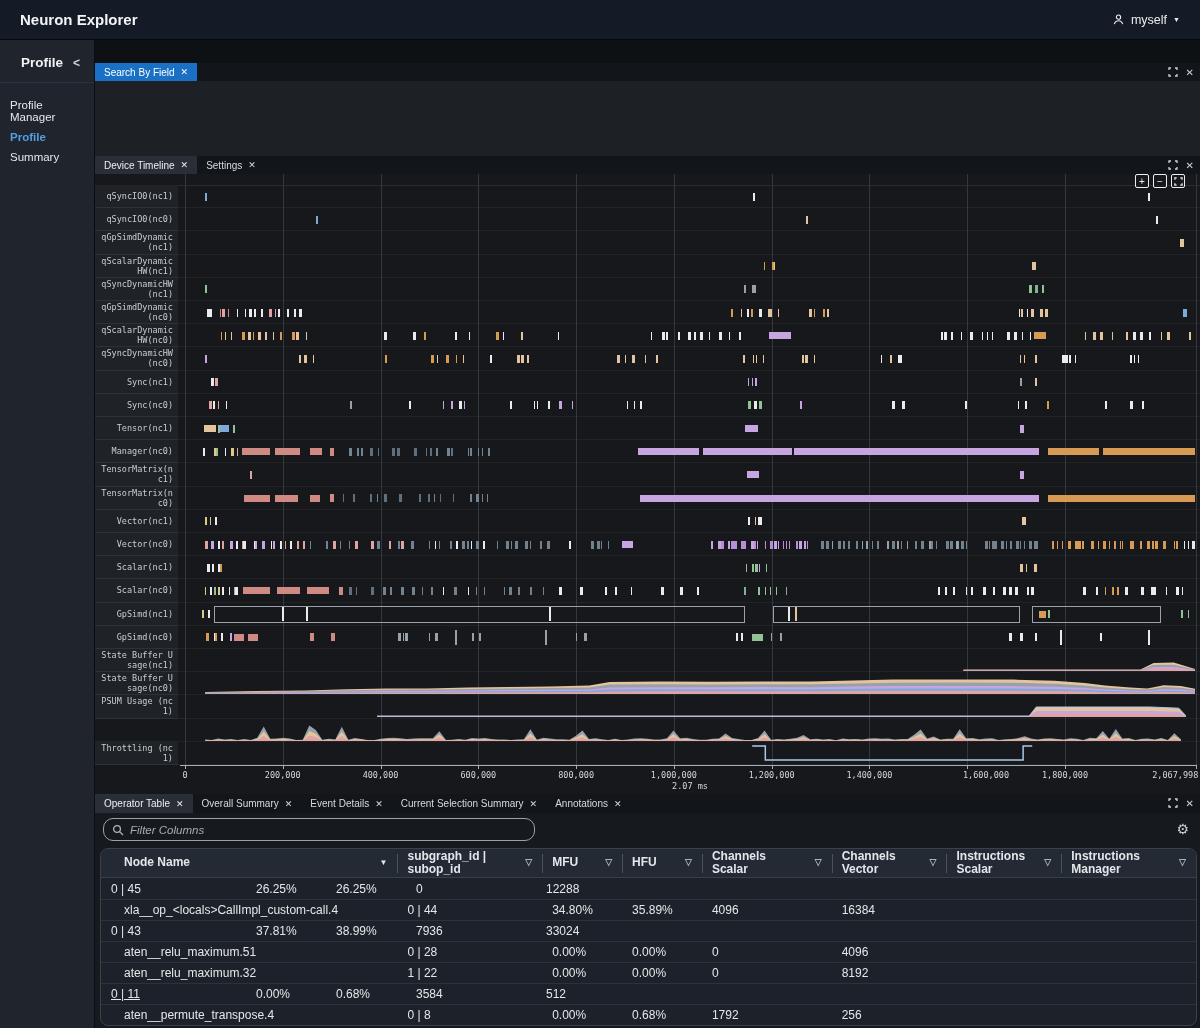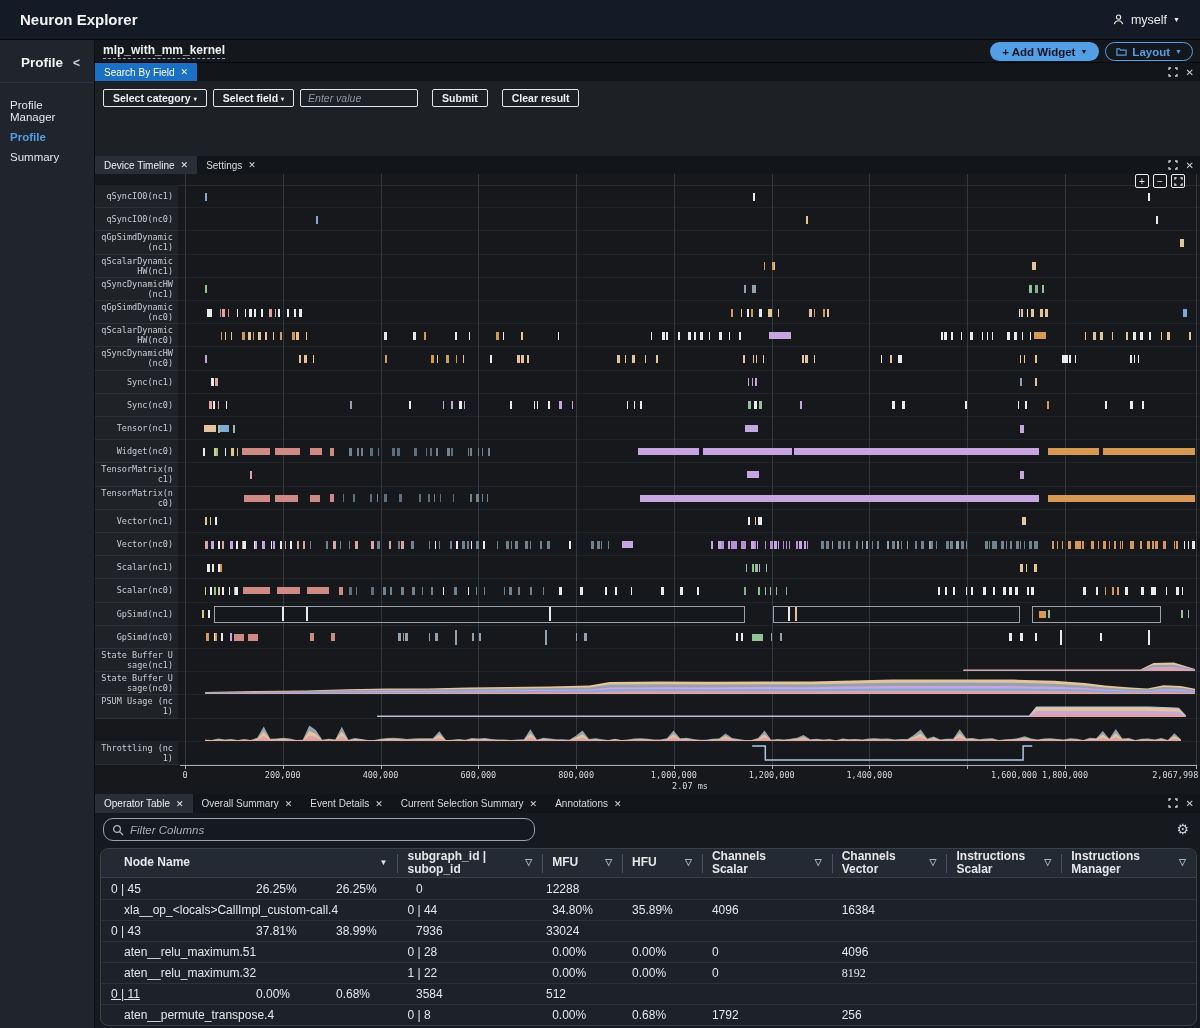--- a/index.html
+++ b/index.html
@@ -133,72 +133,35 @@
   </div>
   <div class="side-items">
     <div class="side-item">Profile Manager</div>
     <div class="side-item active">Profile</div>
     <div class="side-item">Summary</div>
   </div>
 </div>
 
 <div class="main">
 
-  <div class="main-header">
-    <span class="breadcrumb">mlp_with_mm_kernel</span>
-    <div class="hdr-buttons">
-      <button class="btn-primary">
-        <span>+ Add Widget</span>
-        <span class="caret">▼</span>
-      </button>
-      <button class="btn-secondary">
-        <span style="display:flex;">
-          <svg width="11" height="10" viewBox="0 0 12 10" fill="none" stroke="#539fe5" stroke-width="1.3">
-              <path d="M1 8.5V1.5h3l1 1.4h6v5.6z"></path>
-            </svg>
-        </span>
-        <span>Layout</span>
-        <span class="caret">▼</span>
-      </button>
-    </div>
-  </div>
 
   <div class="widget" id="search-widget">
     <div class="tabbar">
       <div class="tab blue">
         <span>Search By Field</span>
         <span class="x">✕</span>
       </div>
       <div class="widget-icons">
         <span class="wicon">
           <svg width="10" height="10" viewBox="0 0 10 10">
               <path d="M1 3V1h2M7 1h2v2M9 7v2H7M3 9H1V7" stroke="#cfd4d9" fill="none" stroke-width="1.3"></path>
             </svg>
         </span>
         <span class="x">✕</span>
       </div>
-    </div>
-    <div class="search-controls">
-      <button class="field-btn">
-        <span>Select category</span>
-        <span class="caret">▾</span>
-      </button>
-      <button class="field-btn">
-        <span>Select field</span>
-        <span class="caret">▾</span>
-      </button>
-      <input class="value-input" placeholder="Enter value" style="">
-      <span class="gap"></span>
-      <button class="field-btn">
-          <span>Submit</span>
-        </button>
-      <span class="gap"></span>
-      <button class="field-btn">
-          <span>Clear result</span>
-        </button>
     </div>
   </div>
 
   <div class="widget" id="timeline-widget">
     <div class="tabbar">
       <div class="tab active">
         <span>Device Timeline</span>
         <span class="x">✕</span>
       </div>
       <div class="tab">
@@ -454,21 +417,21 @@
           </div>
           <div class="tl-label" style="top: 243px;">Tensor(nc1)</div>
           <div class="tl-lane" title="Tensor(nc1)" style="top: 243px;">
             <div class="mark" style="left: 26.209px; width: 12.132px; height: 7px; top: 8.1px; background: rgb(227, 196, 156);"></div>
             <div class="mark" style="left: 40.363px; width: 2px; height: 8px; top: 7.6px; background: rgb(144, 194, 149);"></div>
             <div class="mark" style="left: 42.385px; width: 9.099px; height: 7px; top: 8.1px; background: rgb(127, 169, 217);"></div>
             <div class="mark" style="left: 54.517px; width: 2px; height: 8px; top: 7.6px; background: rgb(144, 194, 149);"></div>
             <div class="mark" style="left: 567.094px; width: 13.143px; height: 7px; top: 8.1px; background: rgb(199, 165, 224);"></div>
             <div class="mark" style="left: 842.086px; width: 4px; height: 8px; top: 7.6px; background: rgb(199, 165, 224);"></div>
           </div>
-          <div class="tl-label" style="top: 266.2px;">Widget(nc0)</div>
+          <div class="tl-label" style="top: 266.2px;">Manager(nc0)</div>
           <div class="tl-lane" title="Tensor(nc0)" style="top: 266.2px;">
             <div class="mark" style="left: 25.3864px; width: 2px; height: 8px; top: 7.6px; background: rgb(233, 235, 238);"></div>
             <div class="mark" style="left: 35.9871px; width: 3px; height: 8px; top: 7.6px; background: rgb(217, 202, 133);"></div>
             <div class="mark" style="left: 37.7848px; width: 2px; height: 8px; top: 7.6px; background: rgb(144, 194, 149);"></div>
             <div class="mark" style="left: 47.0261px; width: 1px; height: 8px; top: 7.6px; background: rgb(233, 235, 238);"></div>
             <div class="mark" style="left: 53.1874px; width: 3px; height: 8px; top: 7.6px; background: rgb(217, 202, 133);"></div>
             <div class="mark" style="left: 59.2363px; width: 1px; height: 8px; top: 7.6px; background: rgb(223, 163, 163);"></div>
             <div class="mark" style="left: 63.616px; width: 28.308px; height: 7px; top: 8.1px; background: rgb(208, 138, 132);"></div>
             <div class="mark" style="left: 96.979px; width: 25.275px; height: 7px; top: 8.1px; background: rgb(208, 138, 132);"></div>
             <div class="mark" style="left: 132.364px; width: 12.132px; height: 7px; top: 8.1px; background: rgb(208, 138, 132);"></div>
@@ -878,21 +841,21 @@
           <div class="ticklabel" style="left: 300.332px;">600,000</div>
           <div class="tickstub" style="left: 398.105px;"></div>
           <div class="ticklabel" style="left: 398.105px;">800,000</div>
           <div class="tickstub" style="left: 495.879px;"></div>
           <div class="ticklabel" style="left: 495.879px;">1,000,000</div>
           <div class="tickstub" style="left: 593.663px;"></div>
           <div class="ticklabel" style="left: 593.663px;">1,200,000</div>
           <div class="tickstub" style="left: 691.437px;"></div>
           <div class="ticklabel" style="left: 691.437px;">1,400,000</div>
           <div class="tickstub" style="left: 789.211px;"></div>
-          <div class="ticklabel" style="left: 836px;">1,600,000</div>
+          <div class="ticklabel" style="left: 808px;">1,600,000</div>
           <div class="tickstub" style="left: 886.985px;"></div>
           <div class="ticklabel" style="left: 886.985px;">1,800,000</div>
           <div class="tickstub" style="left: 1018px;"></div>
           <div class="ticklabel" style="left: 1018px; transform: translateX(-95%);">2,067,998</div>
         </div>
       <div class="duration">2.07 ms</div>
       <div class="zoombtns">
         <div class="zbtn">+</div>
         <div class="zbtn">−</div>
         <div class="zbtn">
@@ -1025,21 +988,21 @@
             <div class="td" style="width: 115px;">4096</div>
             <div class="td" style="width: 115px;"></div>
             <div class="td" style="width: 135px;"></div>
           </div>
           <div class="trow">
             <div class="td" style="width: 297px; padding-left: 23px;">aten__relu_maximum.32</div>
             <div class="td" style="width: 145px;">1 | 22</div>
             <div class="td" style="width: 80px;">0.00%</div>
             <div class="td" style="width: 80px;">0.00%</div>
             <div class="td" style="width: 130px;">0</div>
-            <div class="td" style="width: 115px; font-family: Liberation Serif, serif;">8192</div>
+            <div class="td" style="width: 115px;">8192</div>
             <div class="td" style="width: 115px;"></div>
             <div class="td" style="width: 135px;"></div>
           </div>
           <div class="trow">
             <div class="td" style="width: 145px; text-decoration: underline;">0 | 11</div>
             <div class="td" style="width: 80px;">0.00%</div>
             <div class="td" style="width: 80px;">0.68%</div>
             <div class="td" style="width: 130px;">3584</div>
             <div class="td" style="width: 115px;">512</div>
             <div class="td" style="width: 115px;"></div>

